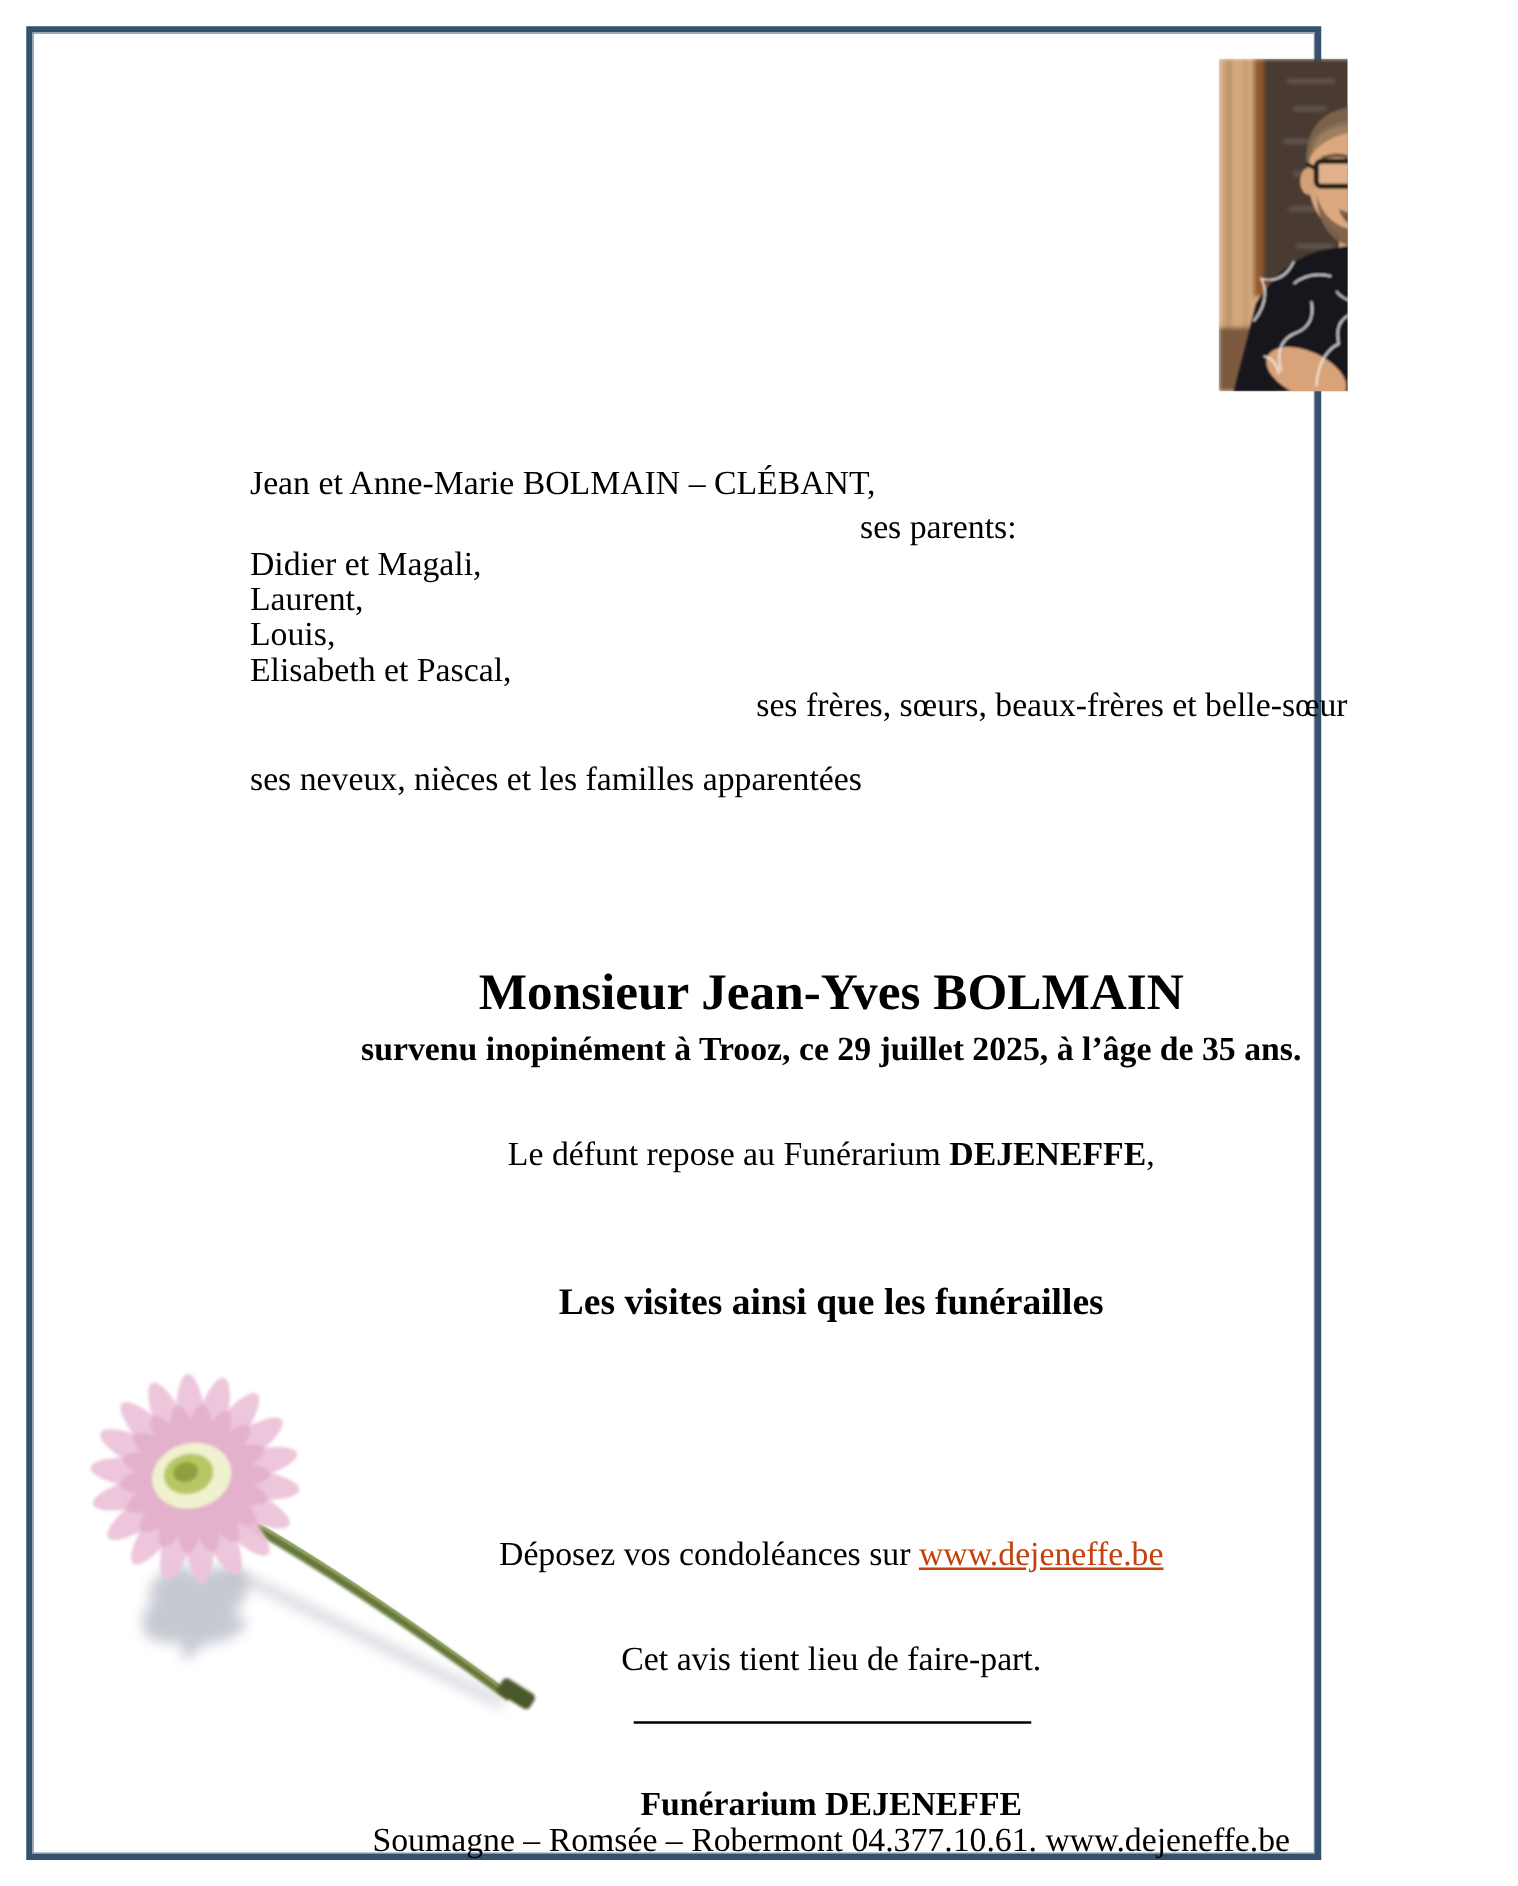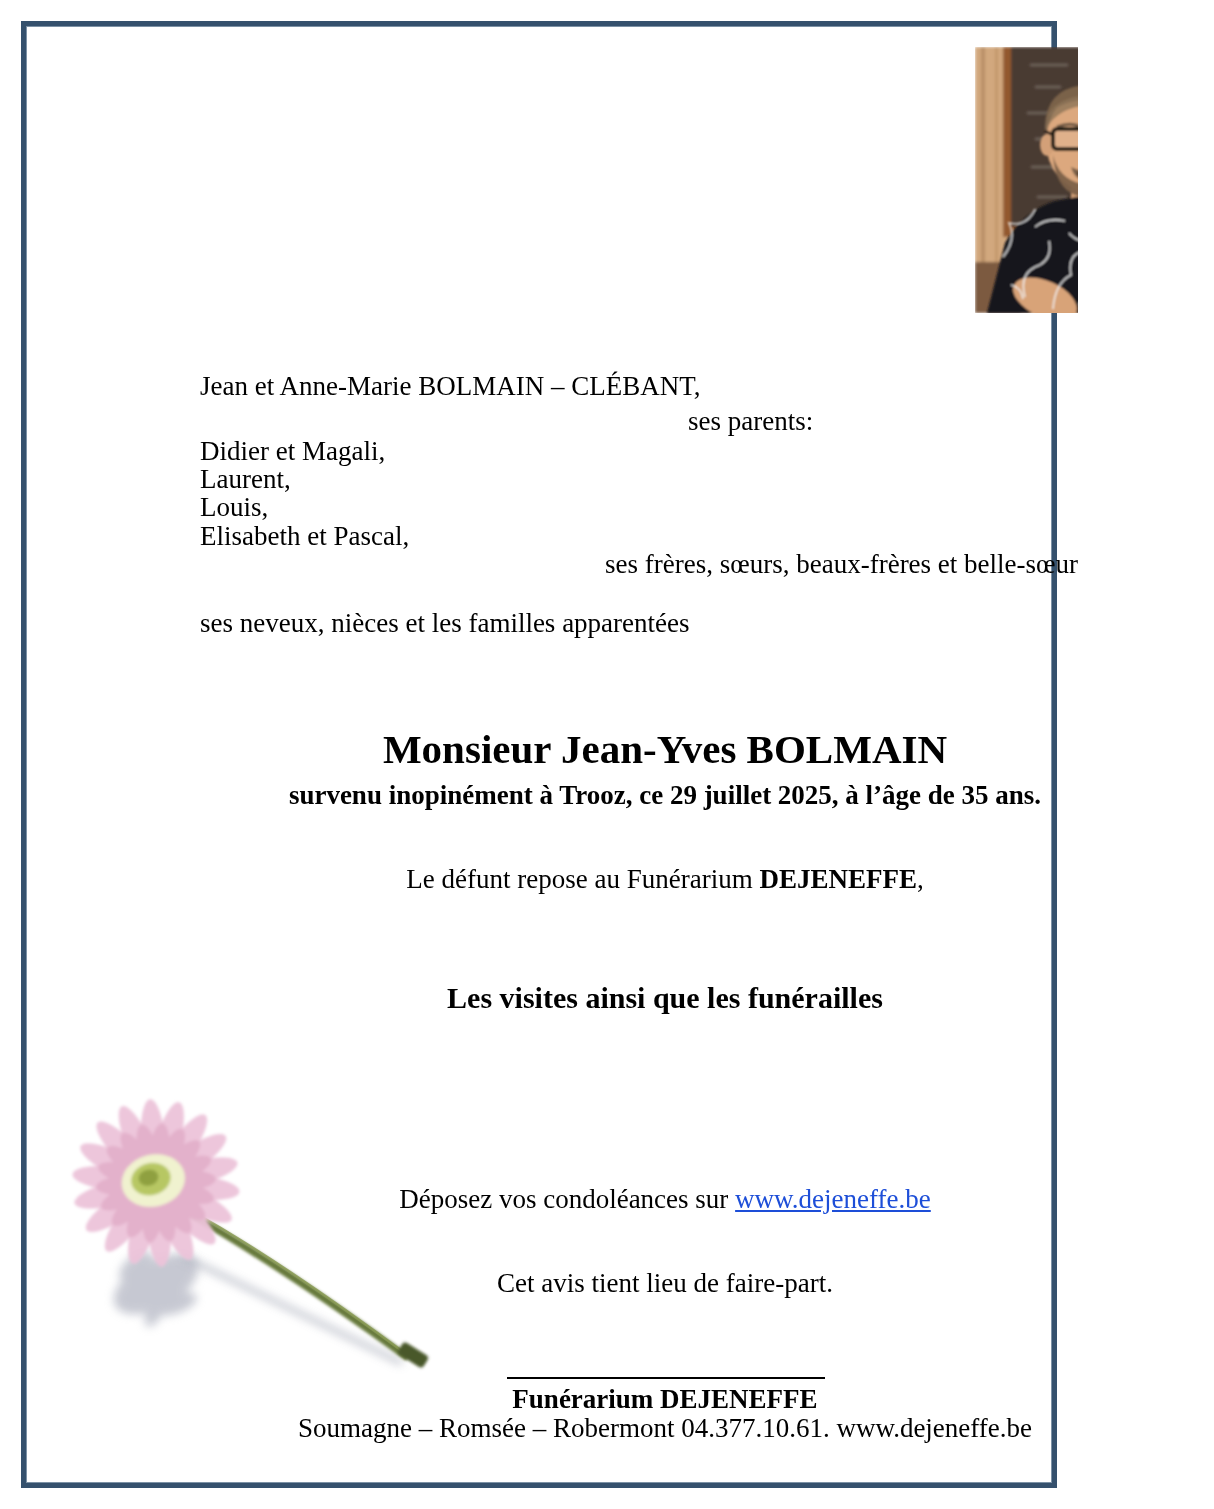--- a/index.html
+++ b/index.html
@@ -13,26 +13,26 @@
   }
   .frame{
     position:absolute;
     left:21px;top:21px;right:21px;bottom:21px;
     border:5px solid #35516d;
     box-shadow:inset 0 0 0 1px #7d92a6;
     pointer-events:none;
   }
   .txt{position:absolute;white-space:nowrap;font-size:27px;line-height:30px;}
   .left-col{left:200px;}
-  .centered{left:200px;width:930px;text-align:center;}
+  .centered{left:200px;width:930px;text-align:center;margin-top:44px;}
   .b{font-weight:bold;}
   .name-line{font-size:41px;font-weight:bold;}
   .sub-line{font-size:27px;font-weight:bold;}
   .visits-line{font-size:30px;font-weight:bold;}
-  .link{color:#1d4ed8;text-decoration:underline;cursor:pointer;}
+  .link{color:#c2410c;text-decoration:underline;cursor:pointer;}
   .sep{
     position:absolute;left:507px;top:1377px;width:318px;height:0;
     border-top:2px solid #000;
   }
   .photo-wrap{position:absolute;left:975px;top:47px;width:200px;height:266px;}
   .flower-wrap{position:absolute;left:36px;top:1066px;width:430px;height:330px;}
 </style>
 </head>
 <body>
 

